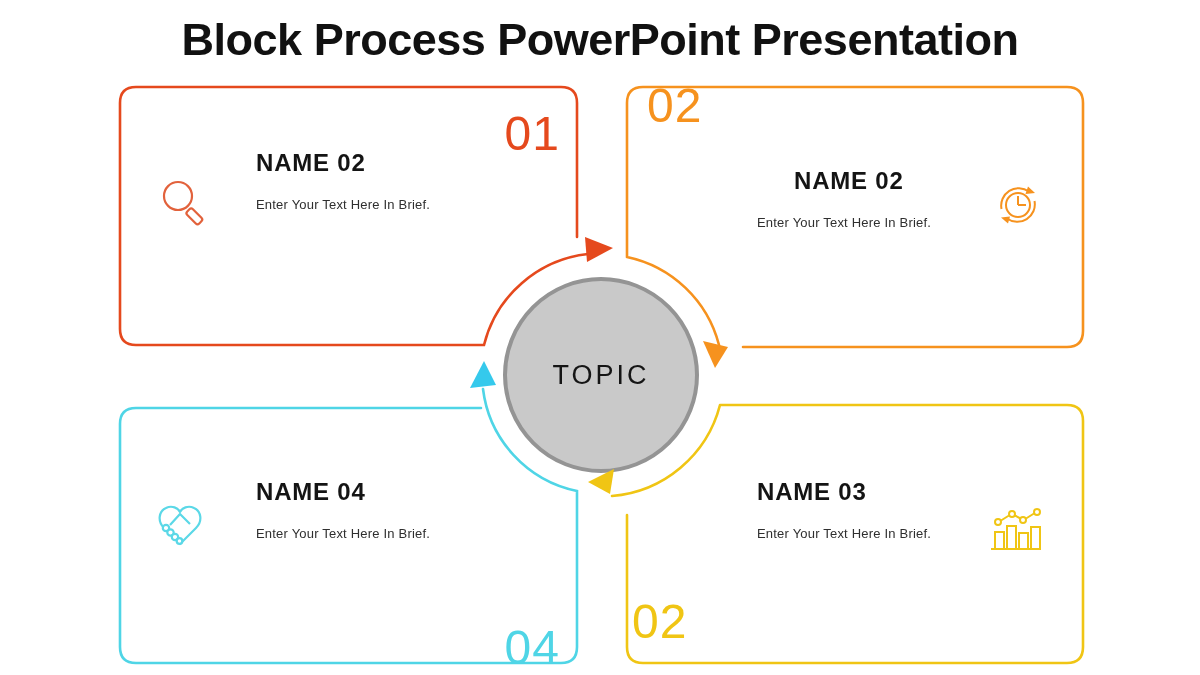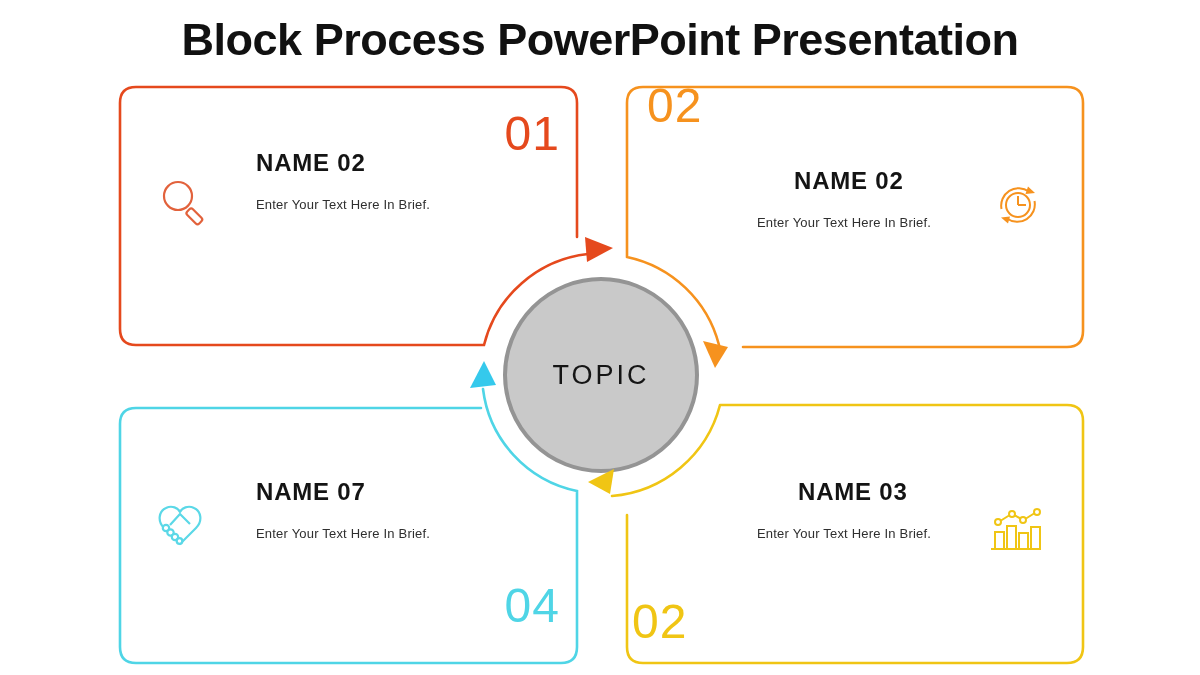--- a/index.html
+++ b/index.html
@@ -96,20 +96,20 @@
 
   <div class="abs blk-number c1 ta-r" style="top:82px;left:418px;width:142px;margin-top:28px;">01</div>
   <div class="abs blk-name" style="top:149px;left:256px;">NAME 02</div>
   <div class="abs blk-body" style="top:196px;left:256px;">Enter Your Text Here In Brief.</div>
 
   <div class="abs blk-number c2" style="top:82px;left:647px;">02</div>
   <div class="abs blk-name" style="top:167px;left:794px;">NAME 02</div>
   <div class="abs blk-body" style="top:214px;left:757px;">Enter Your Text Here In Brief.</div>
 
   <div class="abs blk-number c3" style="top:598px;left:632px;">02</div>
-  <div class="abs blk-name" style="top:478px;left:798px;">NAME 03</div>
+  <div class="abs blk-name" style="top:478px;left:757px;">NAME 03</div>
   <div class="abs blk-body" style="top:525px;left:757px;">Enter Your Text Here In Brief.</div>
 
-  <div class="abs blk-number c4 ta-r" style="top:582px;left:420px;width:140px;">04</div>
-  <div class="abs blk-name" style="top:478px;left:256px;">NAME 07</div>
+  <div class="abs blk-number c4 ta-r" style="top:624px;left:420px;width:140px;">04</div>
+  <div class="abs blk-name" style="top:478px;left:256px;">NAME 04</div>
   <div class="abs blk-body" style="top:525px;left:256px;">Enter Your Text Here In Brief.</div>
 
 </div>
 
 </body></html>

